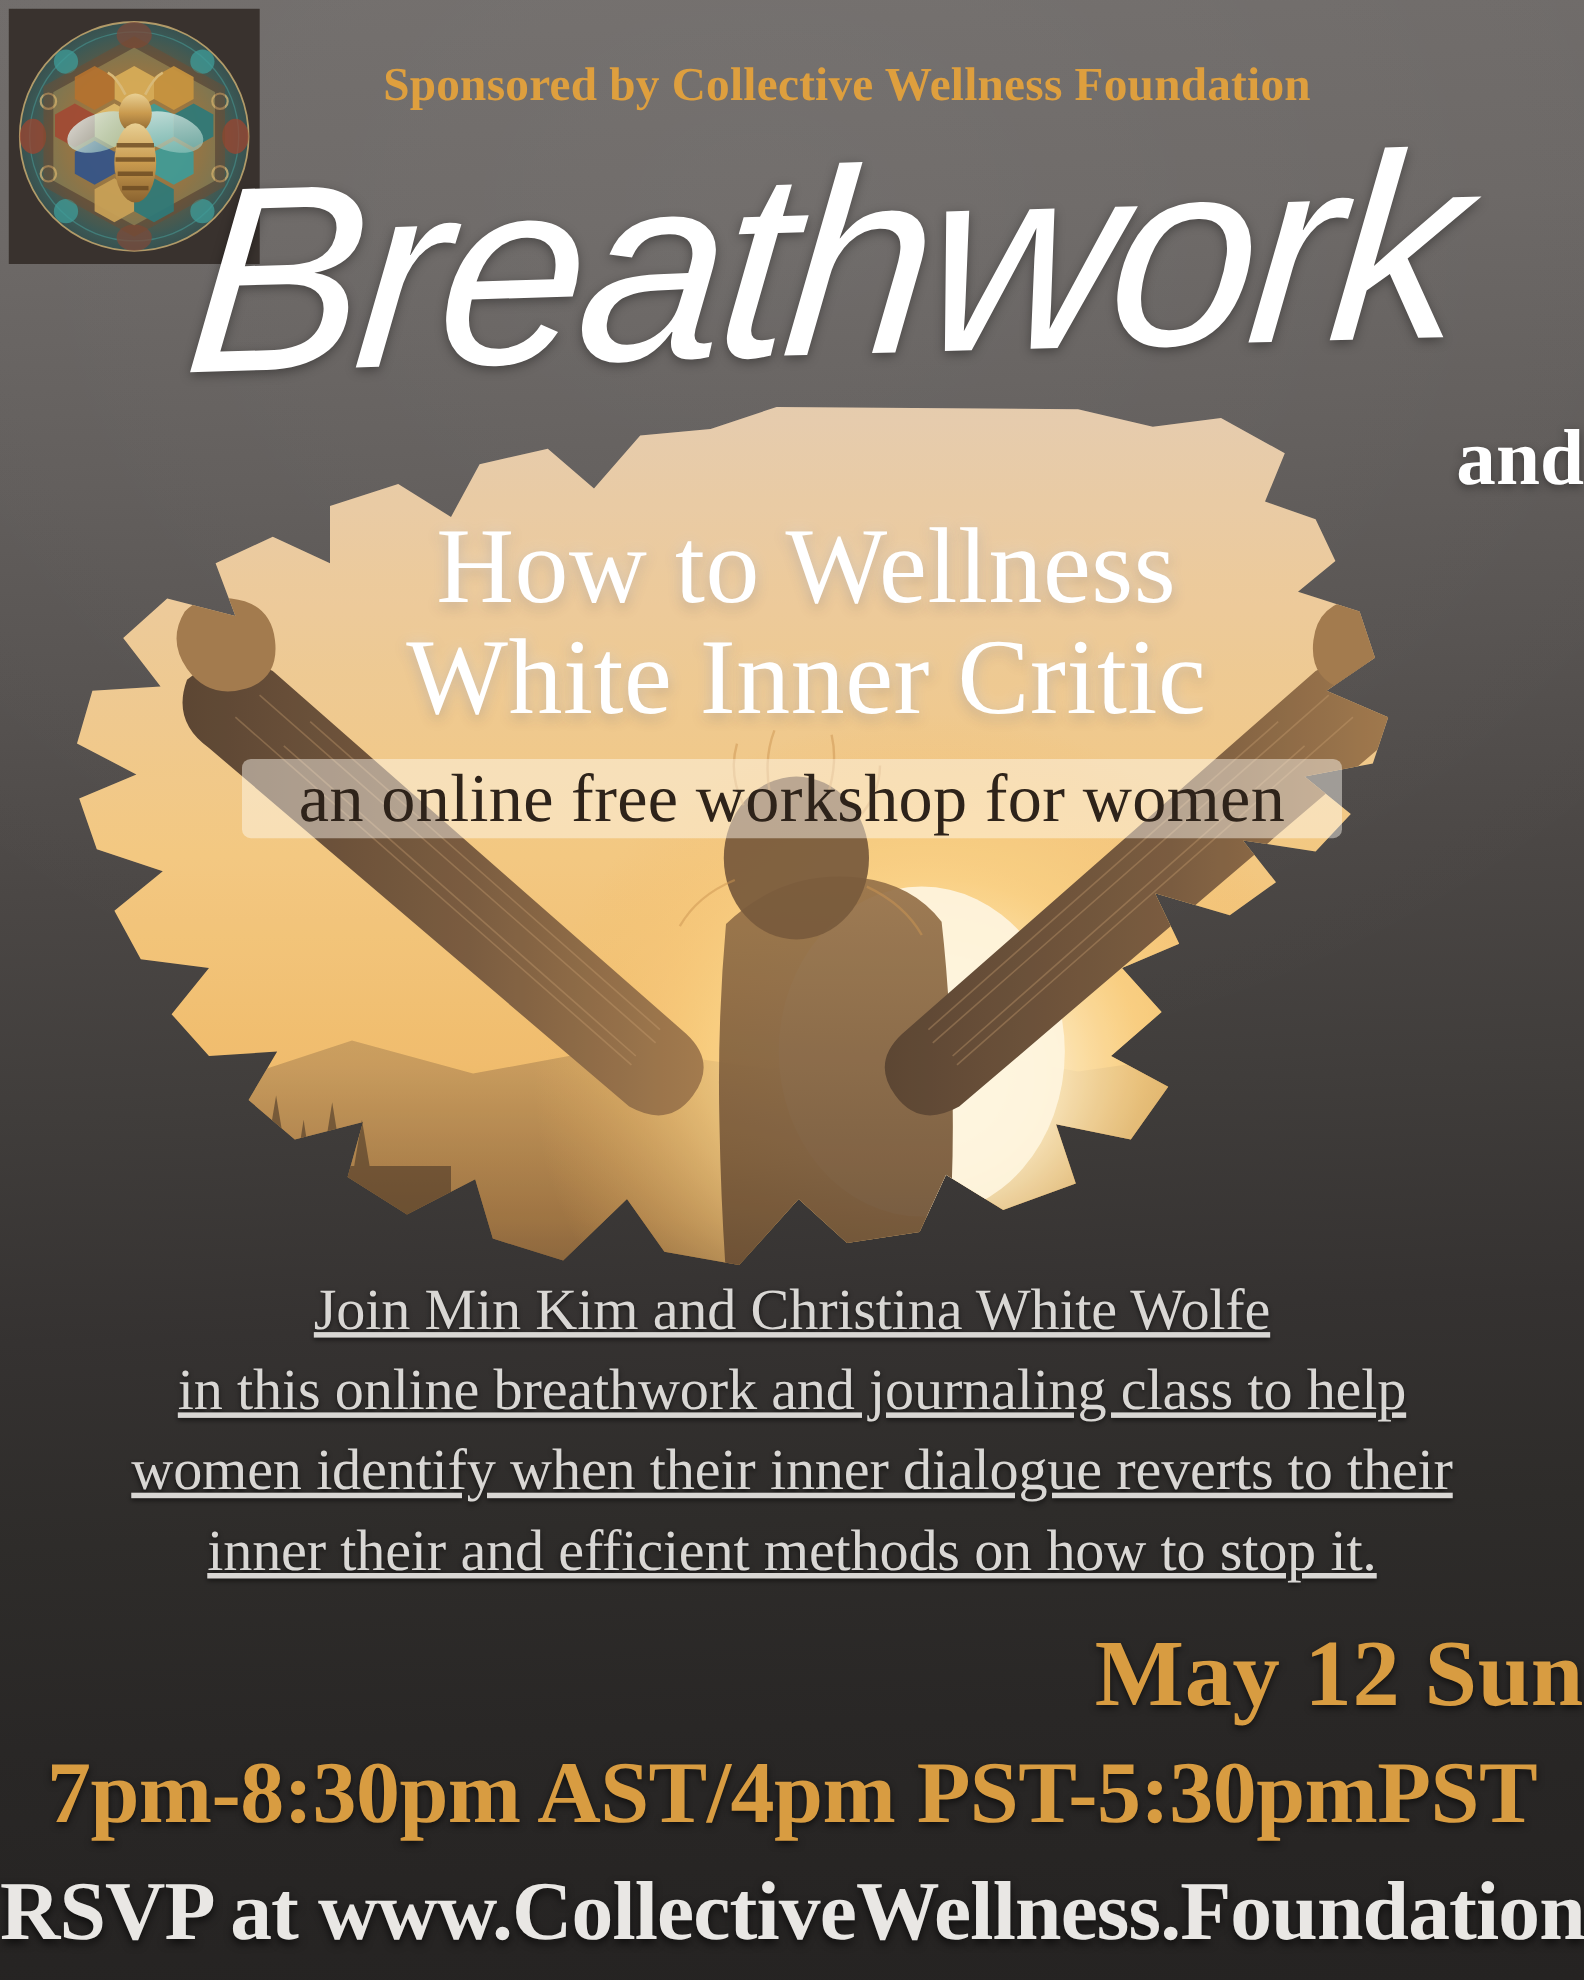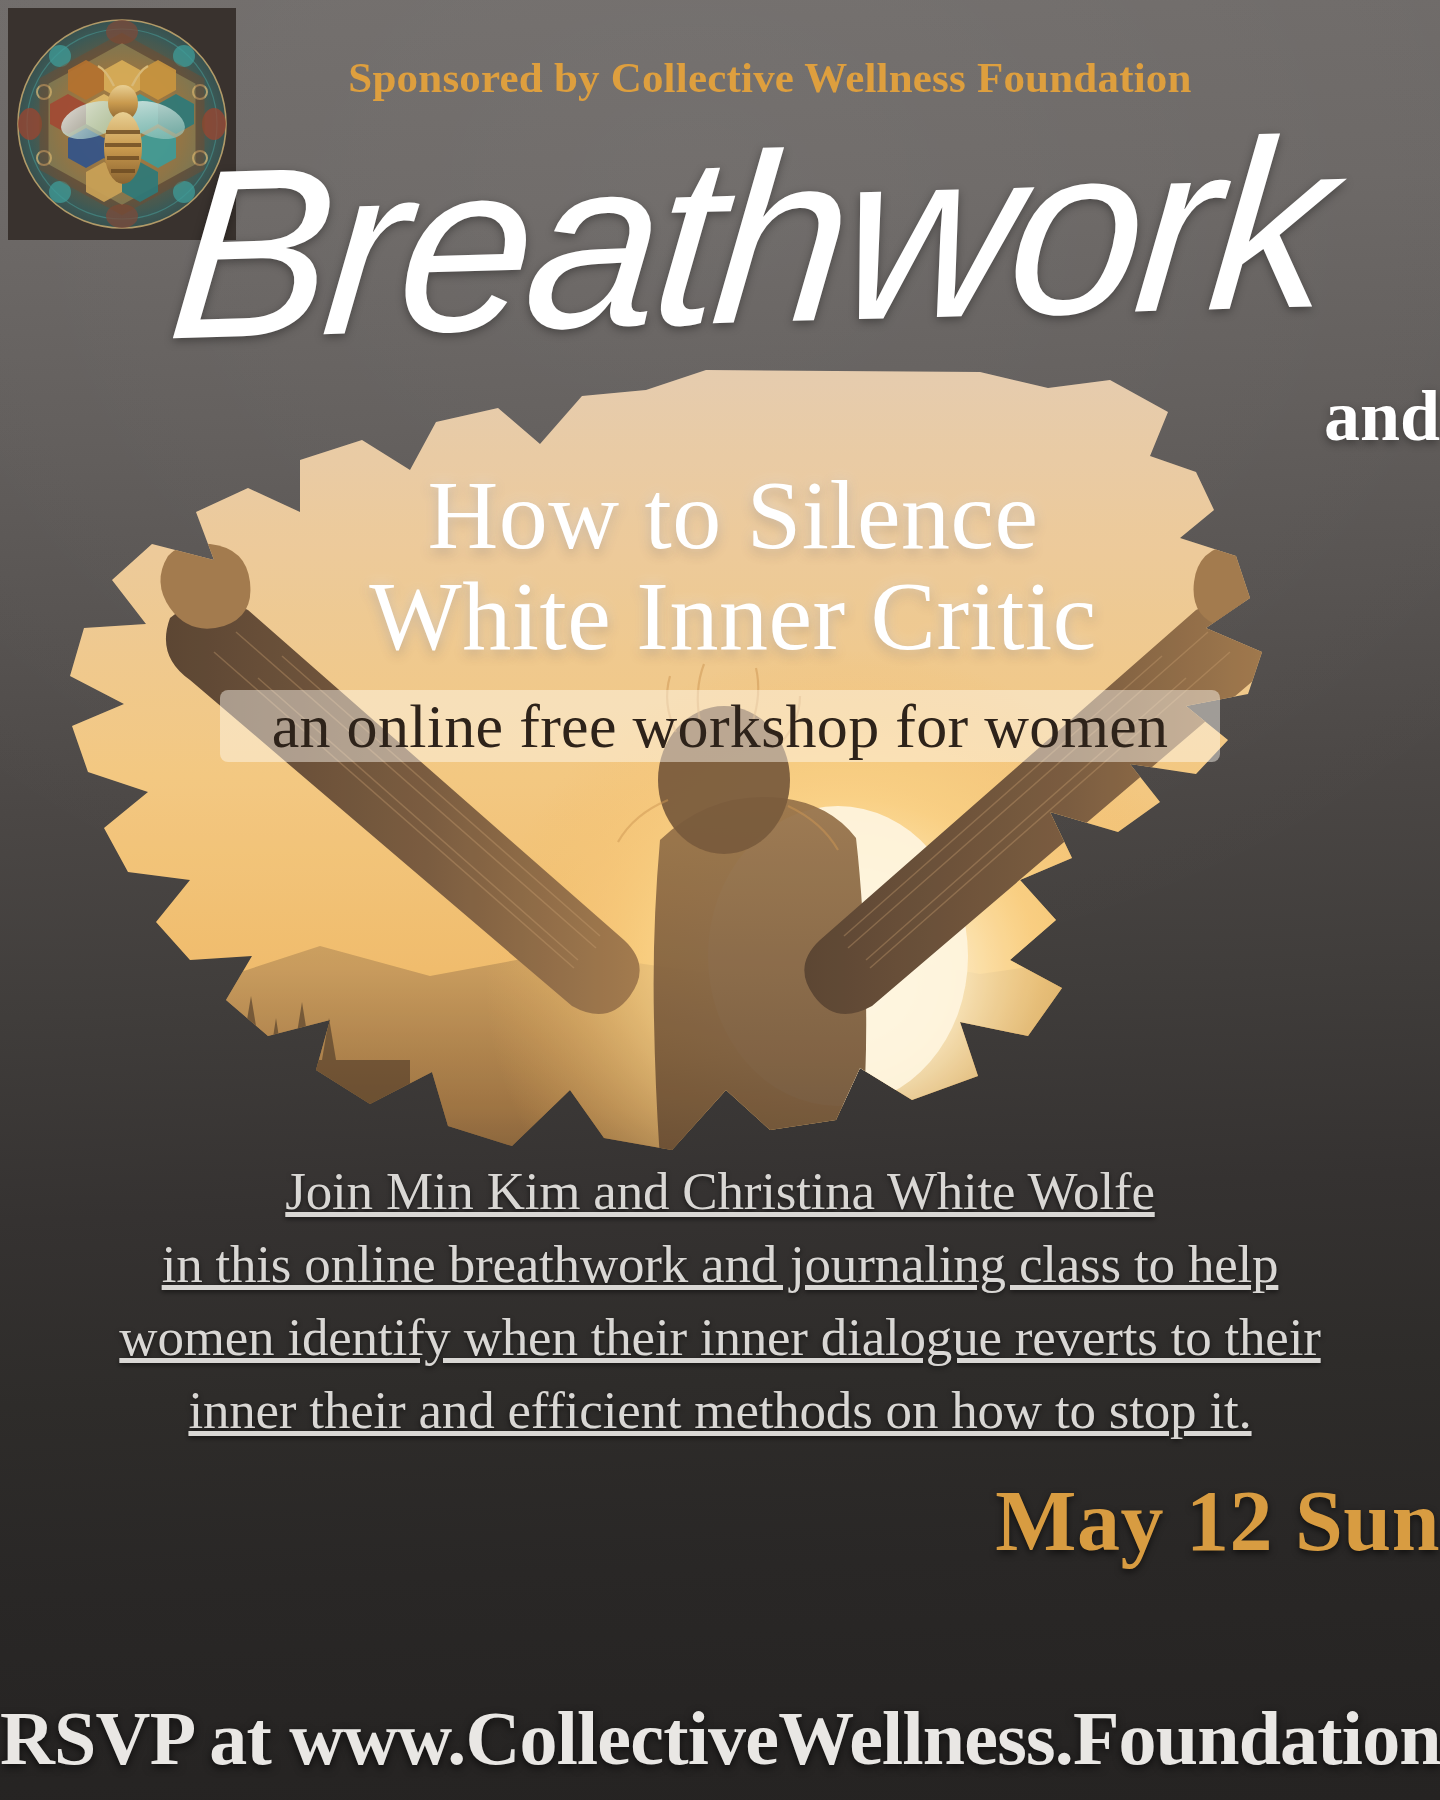--- a/index.html
+++ b/index.html
@@ -352,31 +352,32 @@
         <rect x="0" y="0" width="1440" height="870" fill="#f2c786" opacity=".10"></rect>
       </g>
     </svg>
   </div>
 
   <div class="script-title">Breathwork</div>
 
   <div class="and-word">and</div>
 
   <div class="headline">
-    <span>How to Silence</span>
+    <span>How to Wellness</span>
     <span>White Inner Critic</span>
   </div>
 
   <div class="subtitle-band">
     <div class="txt">an online free workshop for women</div>
   </div>
 
   <div class="body-copy">
     <span>Join Min Kim and Christina White Wolfe</span>
     <span>in this online breathwork and journaling class to help</span>
     <span>women identify when their inner dialogue reverts to their</span>
     <span>inner their and efficient methods on how to stop it.</span>
   </div>
 
   <div class="event-date">May 12 Sun</div>
+  <div class="event-time">7pm-8:30pm AST/4pm PST-5:30pmPST</div>
   <div class="rsvp">RSVP at www.CollectiveWellness.Foundation</div>
 
 </div>
 
 </body></html>

